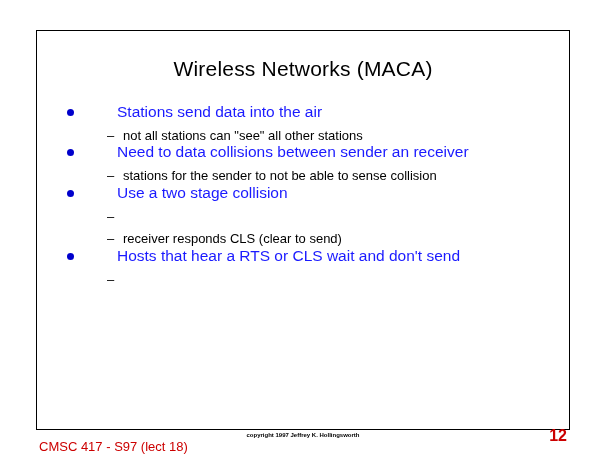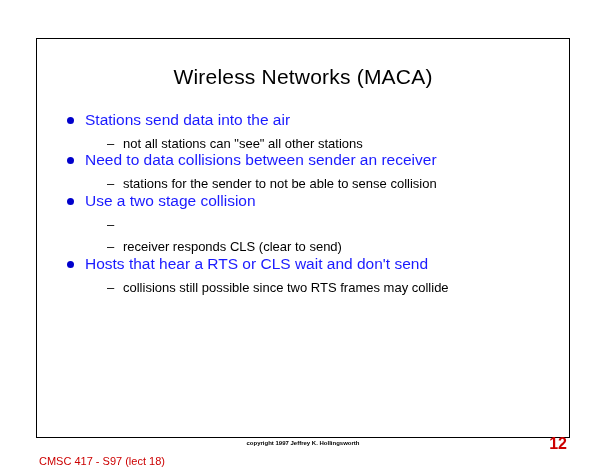--- a/index.html
+++ b/index.html
@@ -15,40 +15,40 @@
   }
   .slide {
     position: absolute;
     left: 36px;
     top: 30px;
     width: 534px;
     height: 400px;
     border: 1px solid #000000;
     background: #ffffff;
     box-sizing: border-box;
-    margin-top: 8px;
   }
   .slide-title {
     text-align: center;
     font-size: 21px;
     color: #000000;
     margin-top: 26px;
     letter-spacing: 0.2px;
   }
   .bullets {
     margin-top: 22px;
     padding: 0 18px 0 30px;
   }
   .l1 {
     display: flex;
     align-items: flex-start;
     margin-top: 13px;
   }
   .l1:first-child {
     margin-top: 0;
+    gap: 32px;
   }
   .l1-marker {
     width: 18px;
     flex: 0 0 18px;
     padding-top: 6px;
   }
   .l1-marker .dot {
     display: block;
     width: 7px;
     height: 7px;
@@ -81,22 +81,22 @@
   .footer {
     position: absolute;
     left: 0;
     right: 0;
     bottom: -16px;
     height: 14px;
   }
   .footer-left {
     position: absolute;
     left: 2px;
-    top: 16px;
-    font-size: 11px;
+    top: 8px;
+    font-size: 13px;
     color: #cc0000;
     white-space: nowrap;
   }
   .footer-center {
     position: absolute;
     left: 50%;
     transform: translateX(-50%);
     top: 1px;
     font-size: 6px;
     color: #000000;
@@ -165,21 +165,20 @@
 
     <div>
       <div class="l1">
         <span class="l1-marker">
             <span class="dot"></span>
           </span>
         <span class="l1-text">Hosts that hear a RTS or CLS wait and don't send</span>
       </div>
       <div class="l2">
         <span class="l2-marker">–</span>
-        <span class="l2-text">collisions still possible since two RTS  frames may collide</span>
       </div>
     </div>
 
   </div>
 
   <div class="footer">
     <span class="footer-left">CMSC 417 - S97  (lect 18)</span>
     <span class="footer-center">copyright 1997  Jeffrey K. Hollingsworth</span>
     <span class="footer-right">12</span>
   </div>

